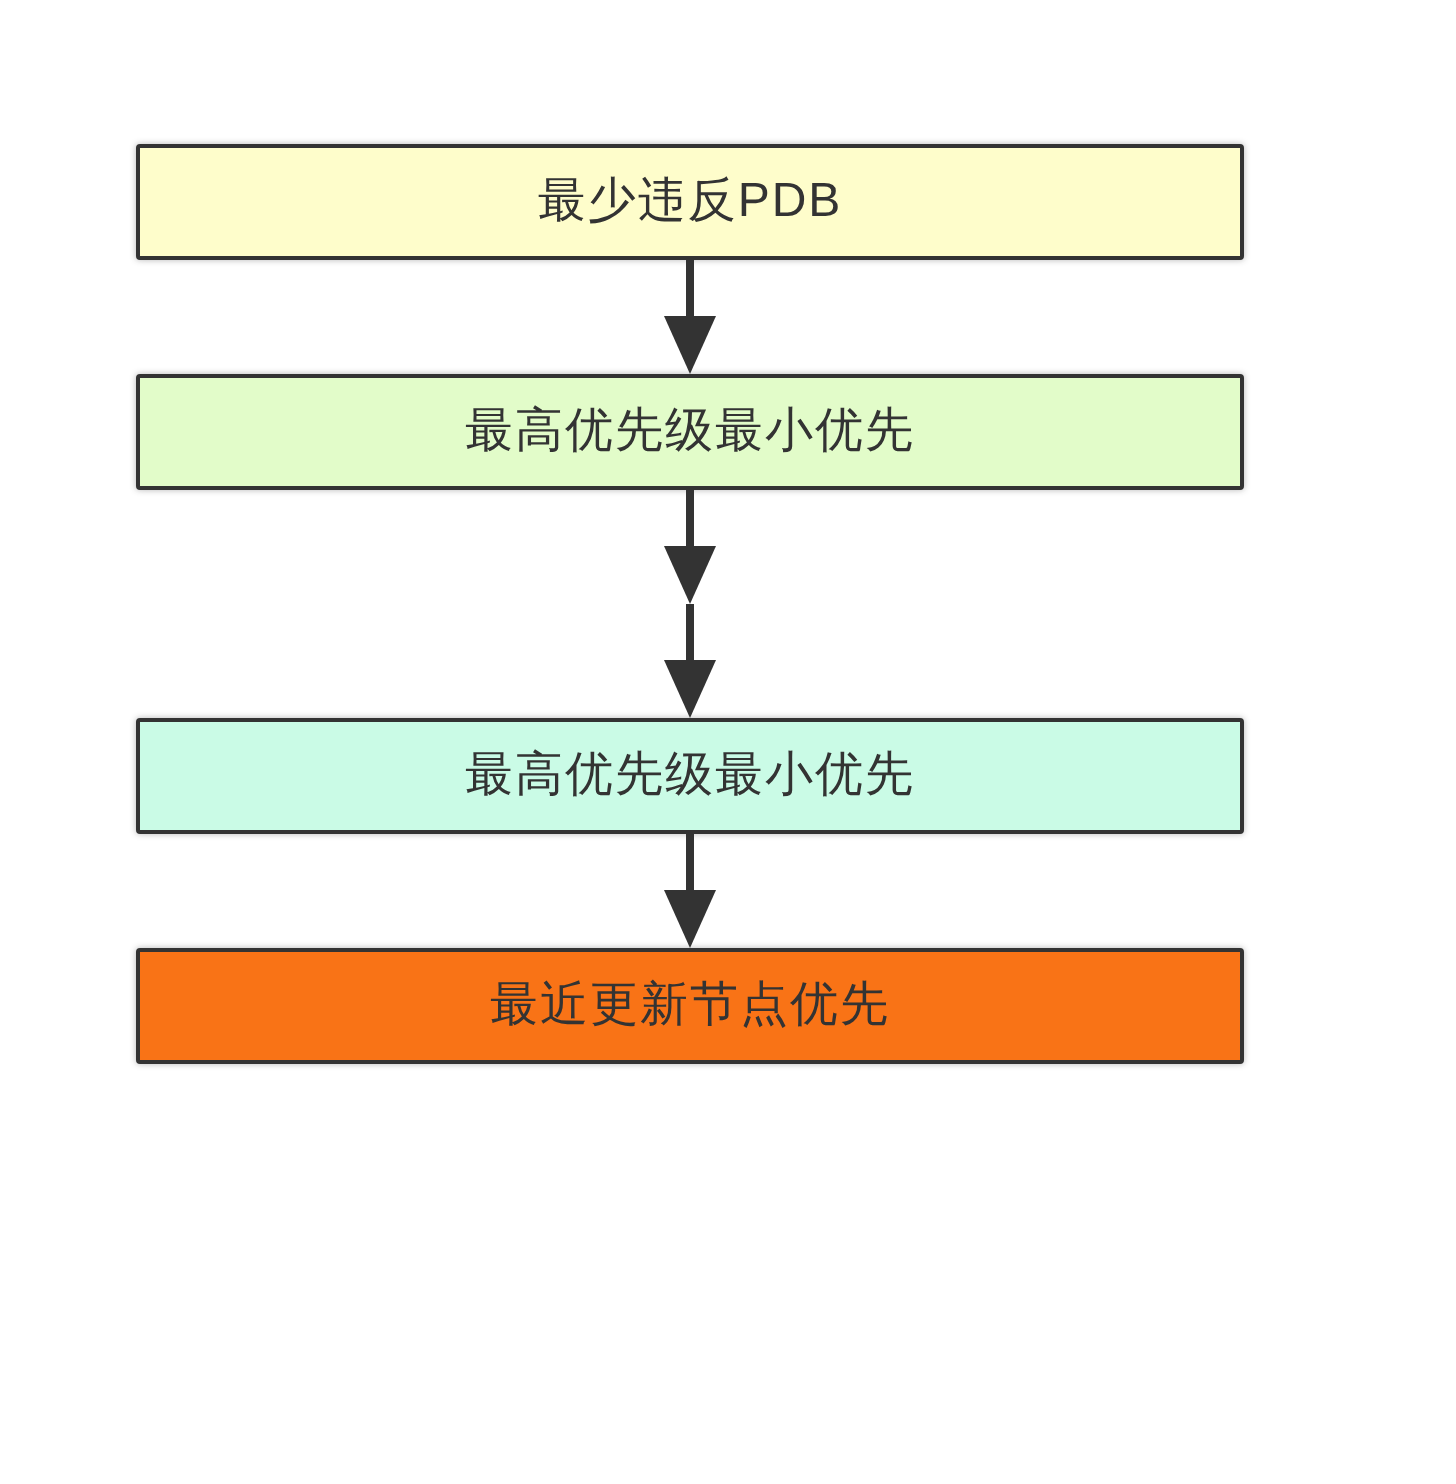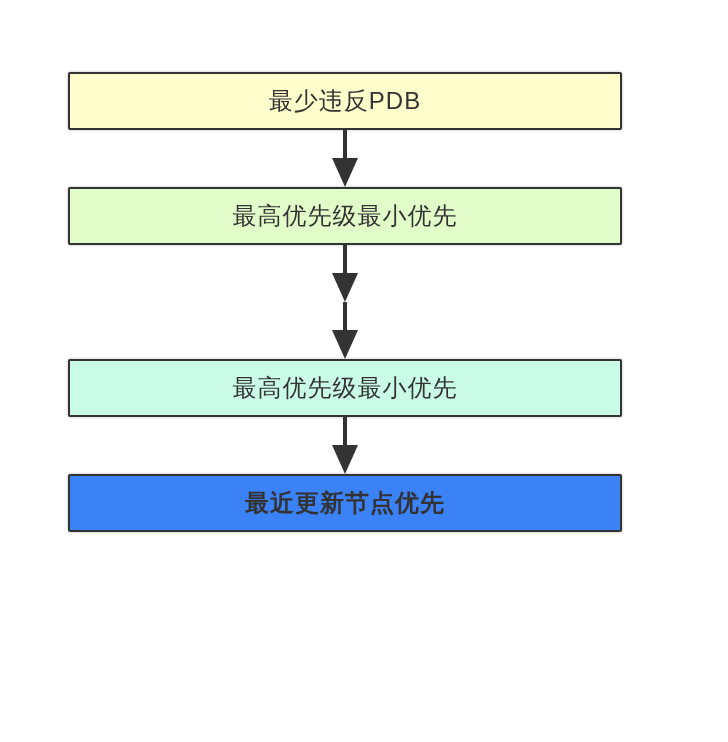--- a/index.html
+++ b/index.html
@@ -95,18 +95,18 @@
 
     <div class="node" style="background-color: rgb(202, 251, 230);">
       <span class="node-label">最高优先级最小优先</span>
     </div>
 
     <div class="connector">
       <div class="shaft"></div>
       <div class="head"></div>
     </div>
 
-    <div class="node" style="background-color: #3b82f6; font-weight: bold;">
+    <div class="node" style="background-color: #f97316;">
       <span class="node-label">最近更新节点优先</span>
     </div>
 
   </div>
 </div>
 
 </body></html>

